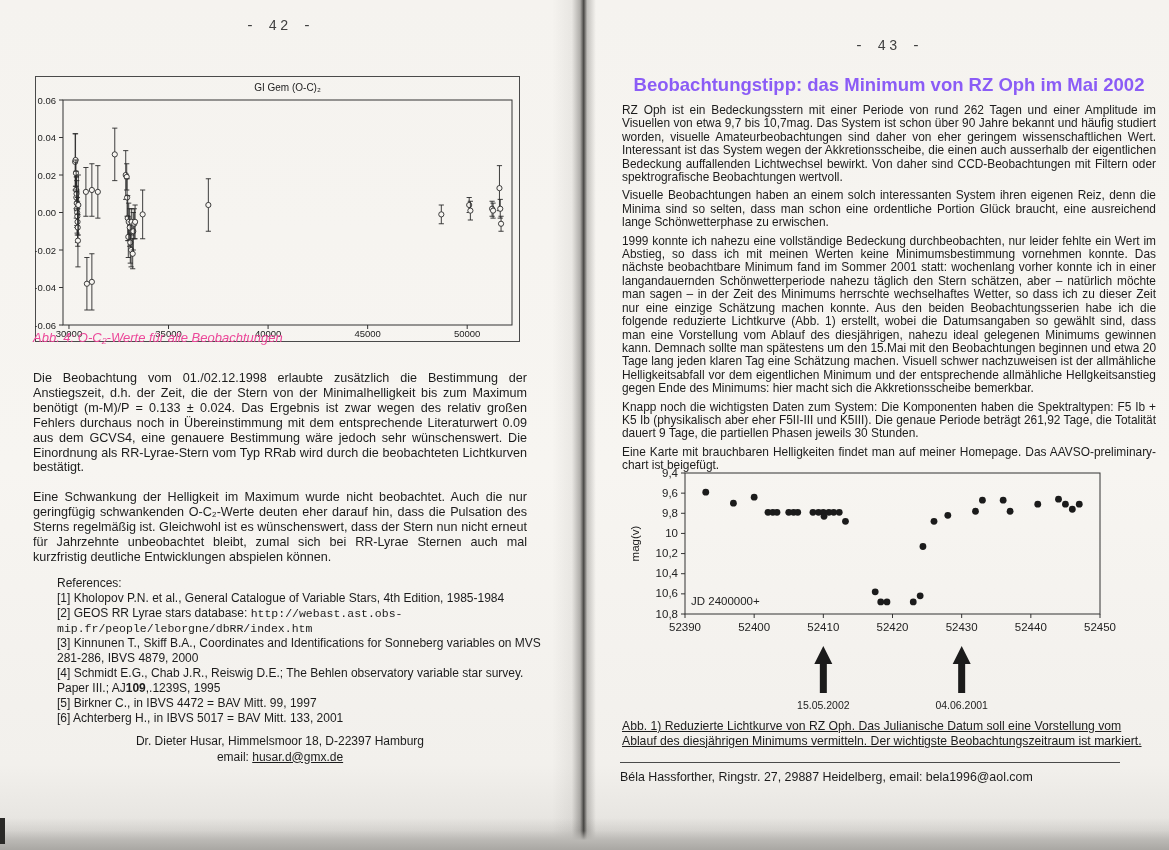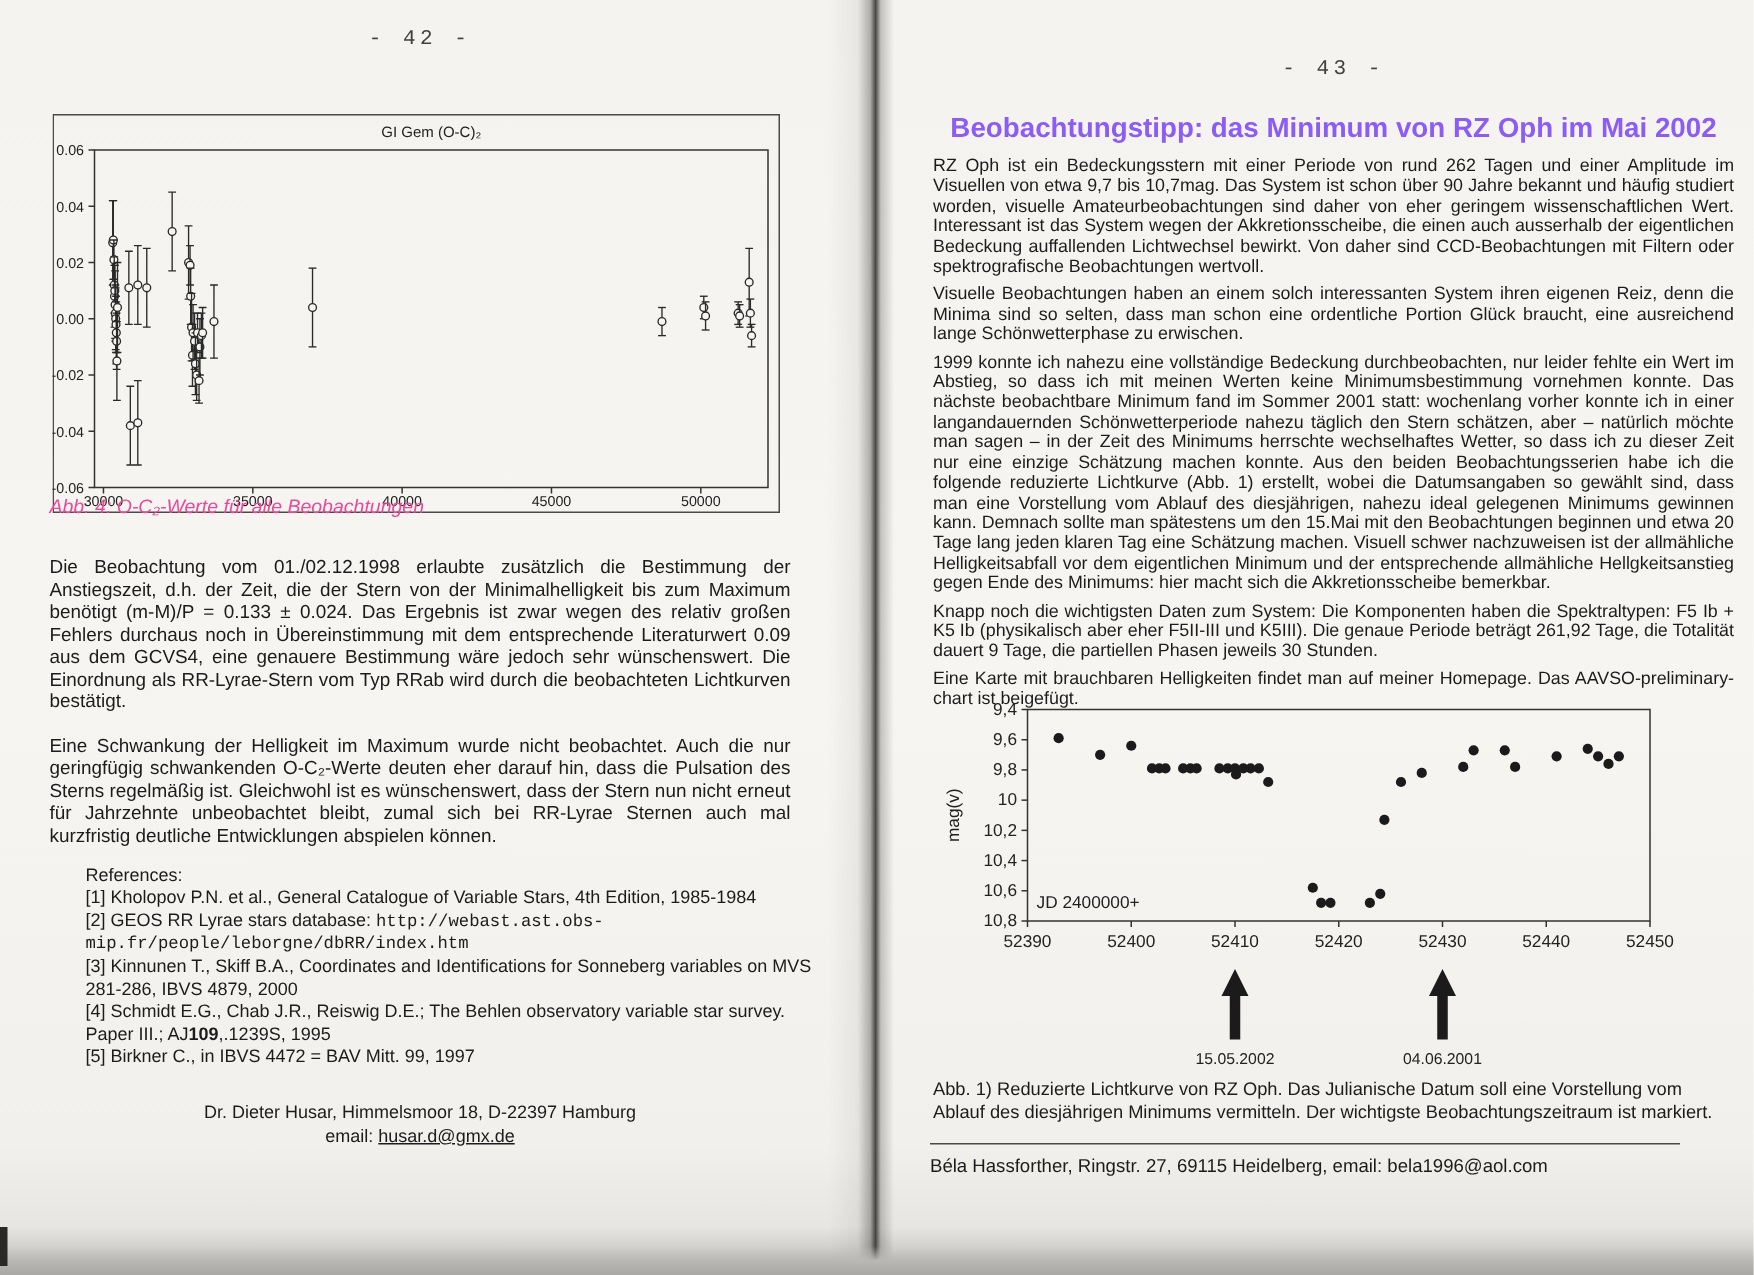--- a/index.html
+++ b/index.html
@@ -16,21 +16,21 @@
   .refs{position:absolute;left:25px;top:576px;width:500px;font-size:12px;line-height:15px;text-align:left;margin-left:32px;}
   .mono-url{font-family:"Liberation Mono","DejaVu Sans Mono",monospace;font-size:11.5px;}
   .url-line2{display:block;}
   .sig{position:absolute;left:33px;top:734px;width:494px;text-align:center;font-size:12px;line-height:15.5px;}
   .sig .email{text-decoration:underline;}
   
   .rp-title{position:absolute;left:622px;top:74px;width:534px;text-align:center;
     font-weight:bold;font-size:18.5px;color:#8b5cf6;}
   .rp-flow{position:absolute;left:622px;top:104px;width:534px;font-size:11.9px;line-height:13.4px;text-align:justify;}
   .rp-flow p{margin:0 0 5px 0;}
-  .rp-caption{position:absolute;left:622px;top:719px;width:524px;font-size:12.2px;line-height:14.5px;text-align:left;}
+  .rp-caption{position:absolute;left:622px;top:719px;width:524px;font-size:12.2px;line-height:14.5px;text-align:left;text-decoration:underline;}
   .rp-hr{position:absolute;left:620px;top:762px;width:500px;height:1px;background:#4a4a4a;}
   .rp-footer{position:absolute;left:620px;top:770px;width:530px;font-size:12.4px;}
   
   #chart-gigem{position:absolute;left:35px;top:76px;}
   #chart-rzoph{position:absolute;left:625px;top:460px;}
   
   .gutter{position:absolute;top:0;left:552px;width:44px;height:850px;pointer-events:none;
     background:linear-gradient(to right,rgba(60,58,55,0) 0%,rgba(60,58,55,0.07) 45%,rgba(45,43,40,0.35) 64%,rgba(25,24,22,0.78) 72%,rgba(45,43,40,0.25) 80%,rgba(60,58,55,0) 100%);}
   .bottom-band{position:absolute;left:0;bottom:0;width:1169px;height:32px;pointer-events:none;
     background:linear-gradient(180deg,rgba(80,78,75,0) 0%,rgba(80,78,75,0.10) 40%,#bab8b4 70%,#a9a7a3 100%);}
@@ -268,20 +268,21 @@
   <div>References:</div>
   <div>[1] Kholopov P.N. et al., General Catalogue of Variable Stars, 4th Edition, 1985-1984</div>
   <div>
     <span>[2] GEOS RR Lyrae stars database: </span><span class="mono-url">http://webast.ast.obs-</span><span class="mono-url url-line2">mip.fr/people/leborgne/dbRR/index.htm</span>
   </div>
   <div>[3] Kinnunen T., Skiff B.A., Coordinates and Identifications for Sonneberg variables on MVS 281-286, IBVS 4879, 2000</div>
   <div>
     <span>[4] Schmidt E.G., Chab J.R., Reiswig D.E.; The Behlen observatory variable star survey. Paper III.; AJ</span><b>109</b><span>,.1239S, 1995</span>
   </div>
   <div>[5] Birkner C., in IBVS 4472 = BAV Mitt. 99, 1997</div>
+  <div>[6] Achterberg H., in IBVS 5017 = BAV Mitt. 133, 2001</div>
 </div>
 
 <div class="sig">
   <div>Dr. Dieter Husar, Himmelsmoor 18, D-22397 Hamburg</div>
   <div>
     <span>email: </span><span class="email">husar.d@gmx.de</span>
   </div>
 </div>
 
 <div class="pagenum" style="left:622px;top:38px;width:534px;">- 43 -</div>
@@ -377,17 +378,17 @@
       <polygon points="327.66666666666663,204 345.66666666666663,204 336.66666666666663,186" fill="#1b1b1b"></polygon>
       <rect x="333.16666666666663" y="202" width="7" height="31" fill="#1b1b1b"></rect>
       <text x="336.66666666666663" y="249" text-anchor="middle" font-family="Liberation Sans, DejaVu Sans, sans-serif" font-size="10.5" fill="#222">04.06.2001</text>
     </g>
   </svg>
 
 <div class="rp-caption">Abb. 1) Reduzierte Lichtkurve von RZ Oph. Das Julianische Datum soll eine Vorstellung vom Ablauf des diesjährigen Minimums vermitteln. Der wichtigste Beobachtungszeitraum ist markiert.</div>
 
 <div class="rp-hr"></div>
 
-<div class="rp-footer">Béla Hassforther,  Ringstr. 27,  69115 Heidelberg, email: bela1996@aol.com</div>
+<div class="rp-footer">Béla Hassforther,  Ringstr. 27,  29887 Heidelberg, email: bela1996@aol.com</div>
 
 <div class="gutter"></div>
 <div class="bottom-band"></div>
 <div class="corner-mark"></div>
 
 </body></html>

